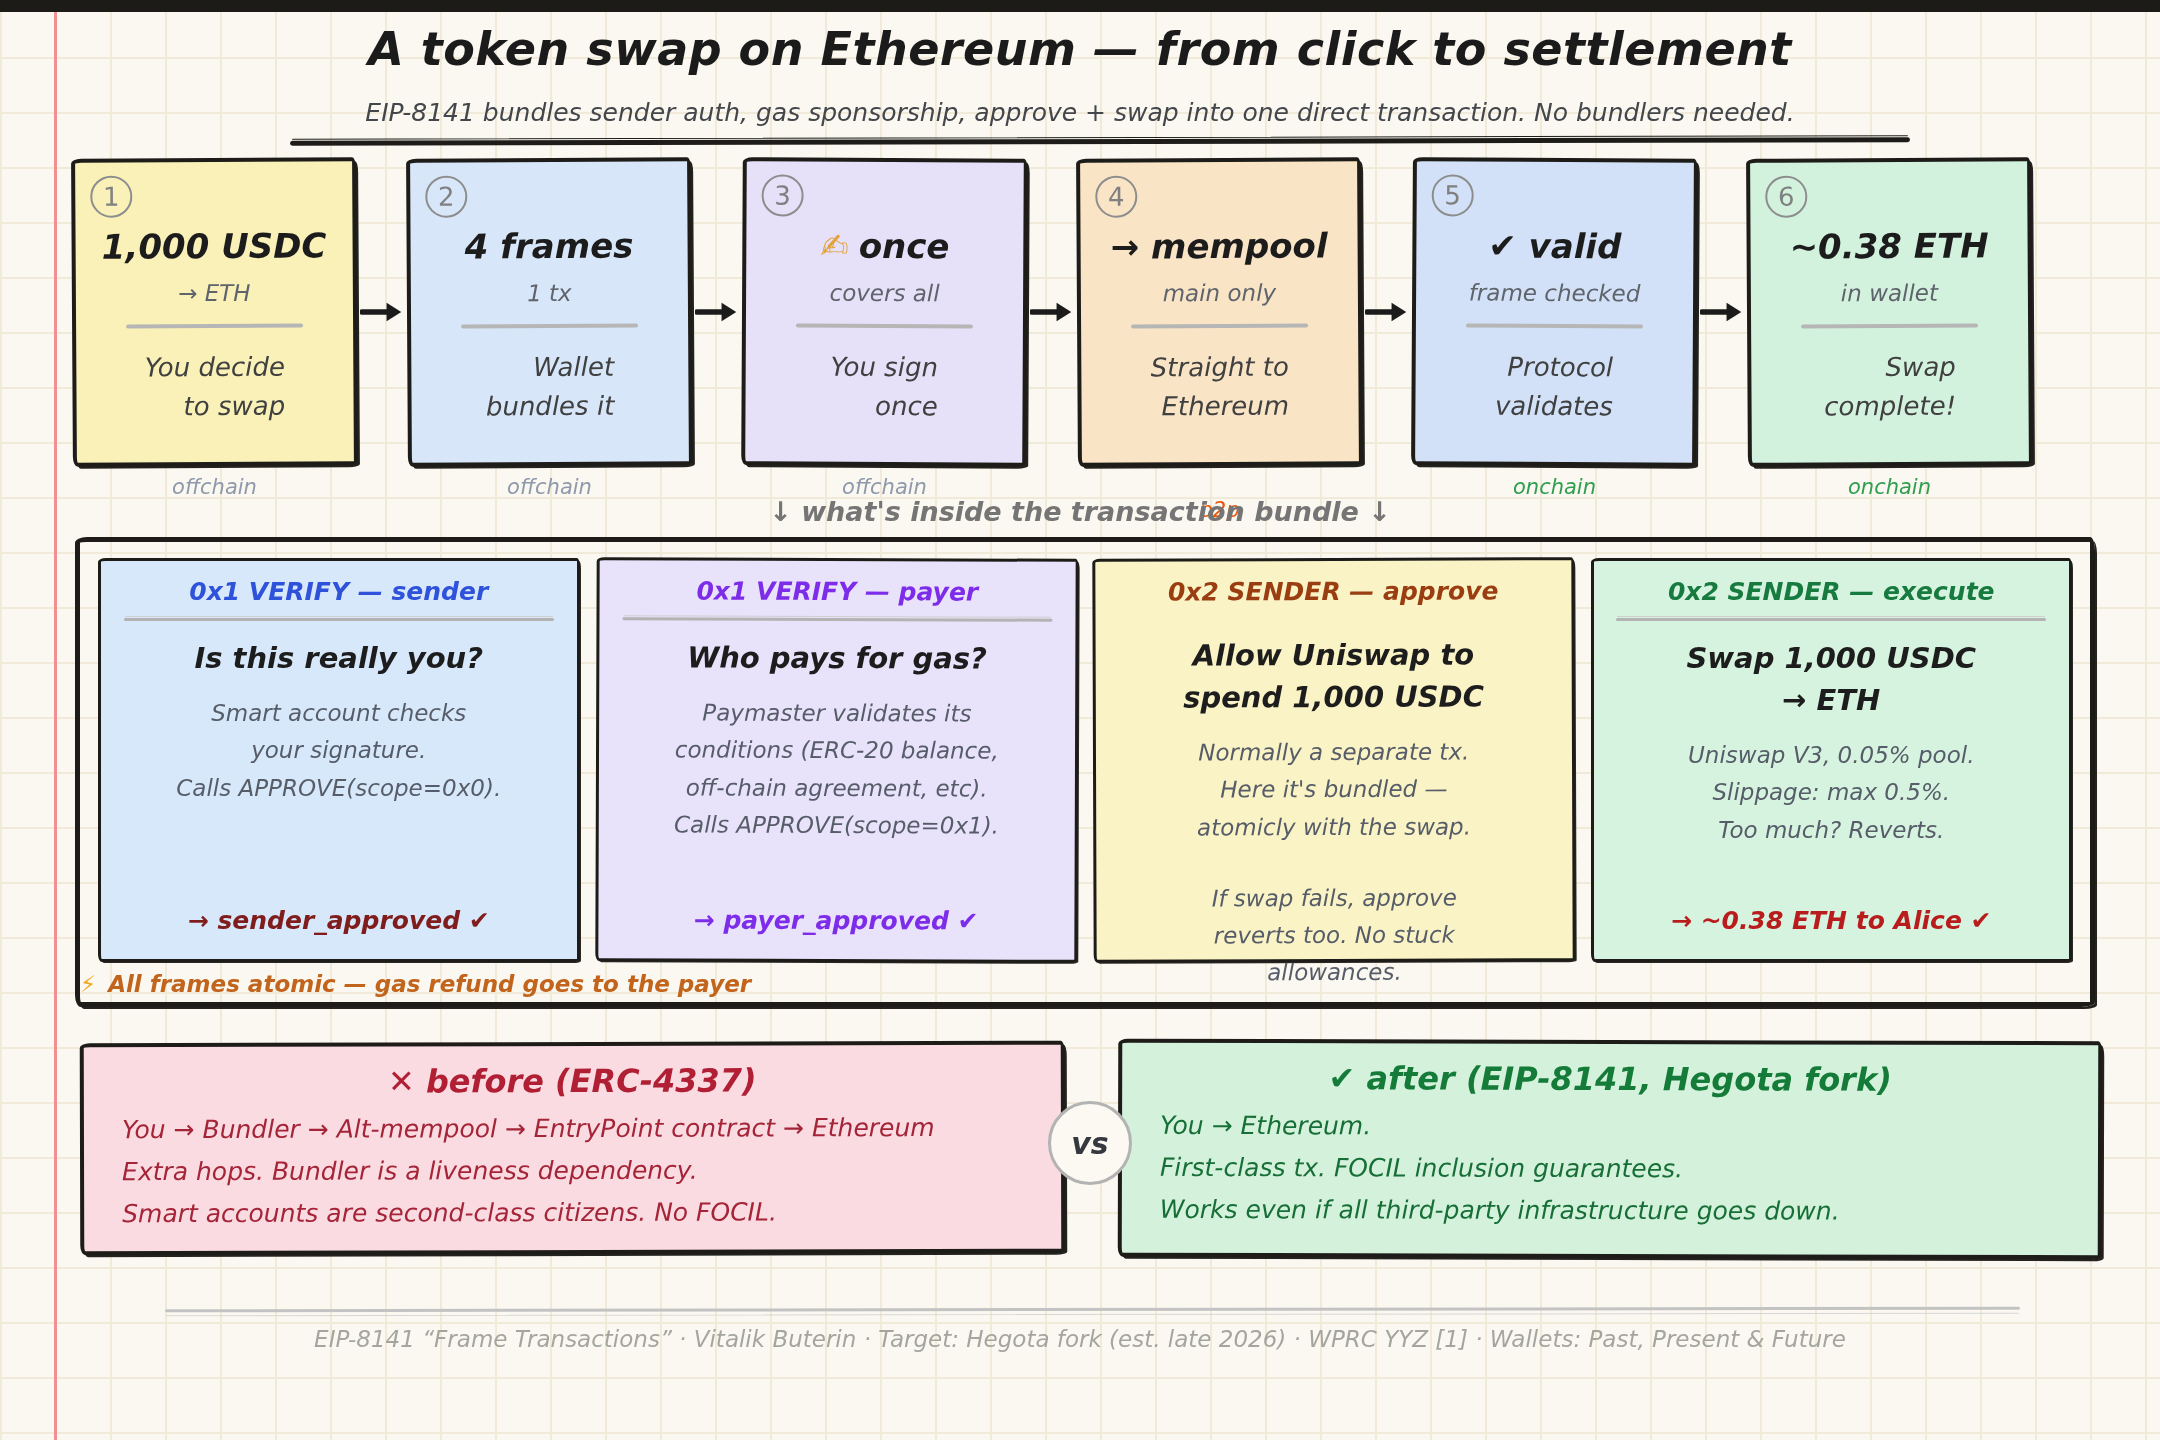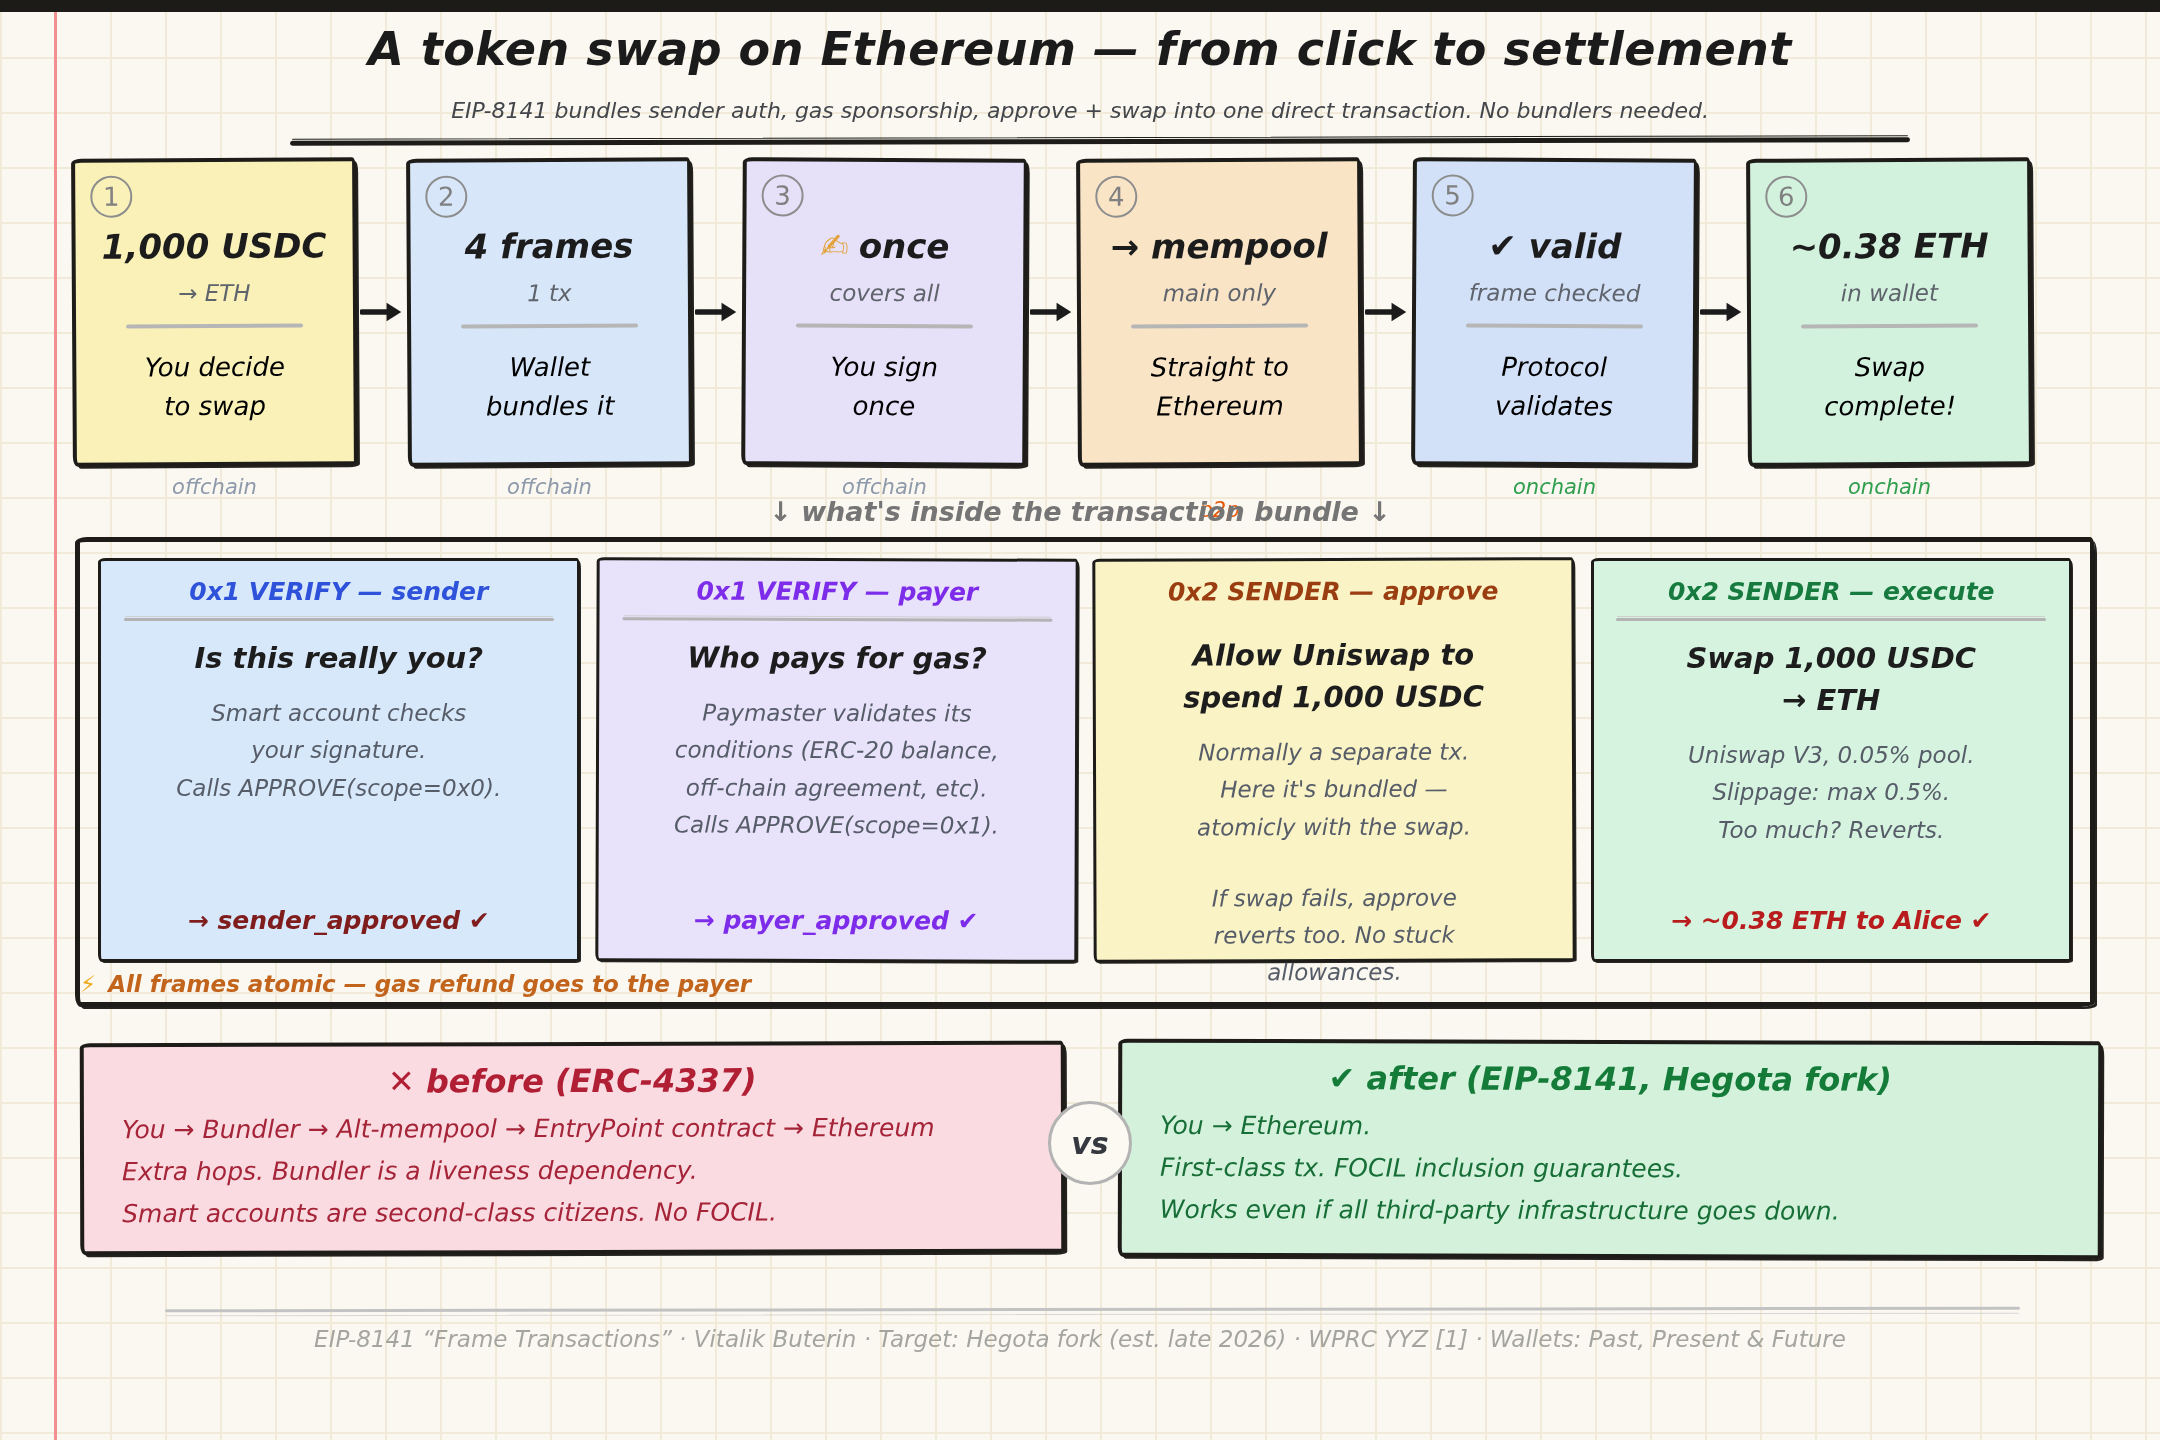--- a/index.html
+++ b/index.html
@@ -21,21 +21,21 @@
   .top-bar{ position:absolute; top:0; left:0; width:100%; height:12px; background:#1c1b18; }
   .margin-line{ position:absolute; top:12px; left:54px; width:3px; height:1428px; background:#f19090; }
 
   .page-title{
     position:absolute; top:22px; left:0; width:100%;
     text-align:center; font-size:46px; font-weight:bold; color:#1b1b1b;
     letter-spacing:.5px;
   }
   .page-subtitle{
     position:absolute; top:98px; left:0; width:100%;
-    text-align:center; font-size:22px; color:#43464b;
+    text-align:center; font-size:25px; color:#43464b;
   }
   .subtitle-rule{
     position:absolute; top:139px; left:290px; width:1620px; height:5px;
     background:#1d1c19; border-radius:4px; transform:rotate(-0.12deg);
     box-shadow:0 -4px 0 -2px #1d1c19;
   }
 
   
   .steps-row{
     position:absolute; top:158px; left:72px; width:1960px;
@@ -56,21 +56,21 @@
   .step-number{
     position:absolute; top:13px; left:15px; width:42px; height:42px;
     border:2.5px solid #8d8d8d; border-radius:50%;
     display:flex; align-items:center; justify-content:center;
     font-size:26px; color:#808080; font-style:normal;
   }
   .step-headline{ font-size:34px; font-weight:bold; color:#1c1c1c; white-space:nowrap; }
   .step-icon{ color:#e3a33a; font-style:normal; margin-right:10px; }
   .step-subline{ font-size:23px; color:#5f646c; margin-top:14px; }
   .step-divider{ width:64%; height:3.5px; background:#b6b6b6; border-radius:3px; margin:18px 0 20px; }
-  .step-desc{ font-size:26px; color:#000000; line-height:1.5; text-align:center; }
+  .step-desc{ font-size:26px; color:#404040; line-height:1.5; text-align:right; }
   .step-label{ margin-top:9px; font-size:21px; }
   .step-arrow{
     flex:1; height:308px; display:flex; align-items:center; justify-content:center;
   }
   .bundle-caption{
     position:absolute; top:496px; left:0; width:100%;
     text-align:center; font-size:27px; font-weight:bold; color:#757575;
   }
 
   

